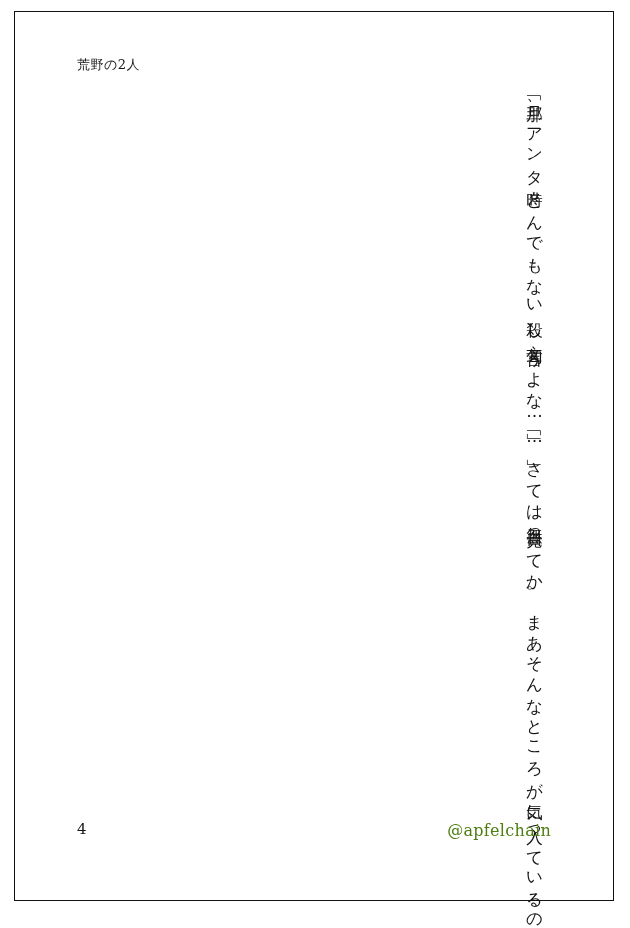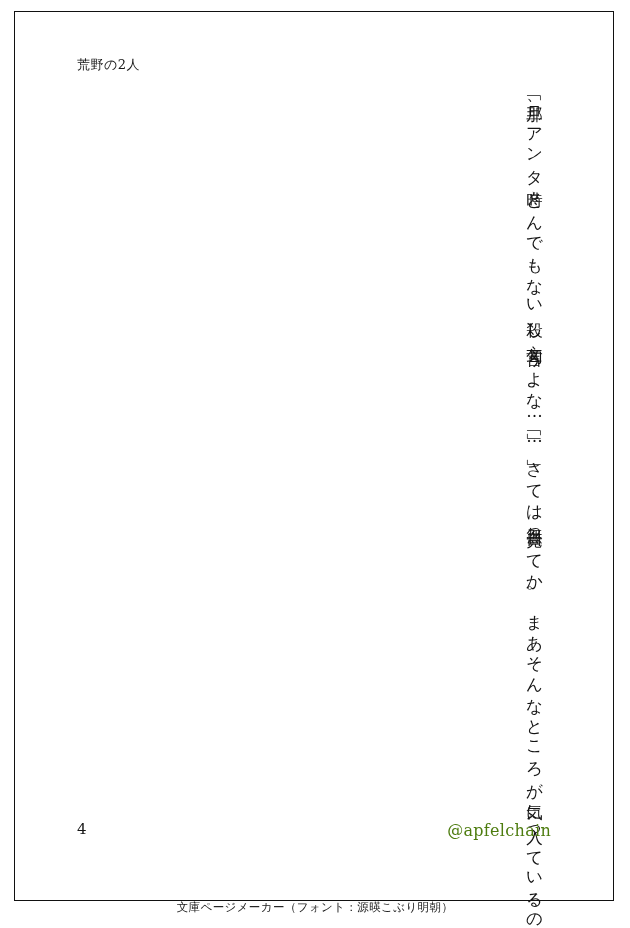--- a/index.html
+++ b/index.html
@@ -117,15 +117,14 @@
       <div class="vline">さては無自覚ってか。まあそんなところが気に入っているのは事実だが。</div>
 
     </div>
 
     <div class="page-number">4</div>
 
     <div class="handle">@apfelchain</div>
 
   </div>
 
-  <div class="caption">文庫ページメーカー（フォント：源暎こぶり明朝）</div>
 
 </div>
 
 </body></html>

